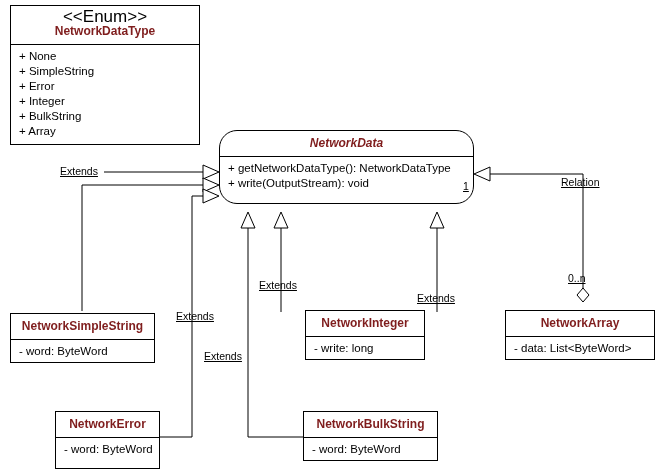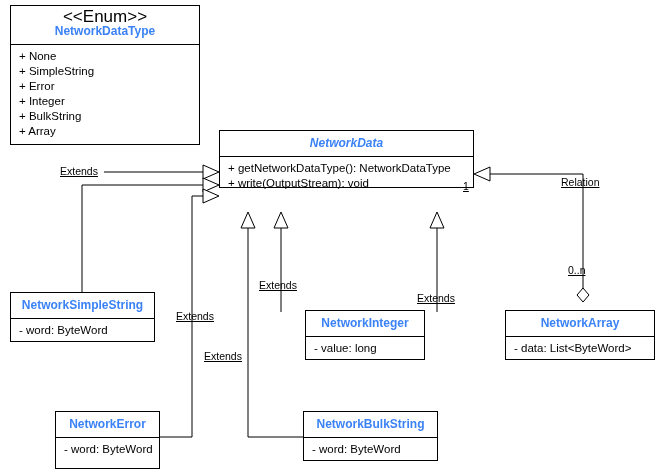--- a/index.html
+++ b/index.html
@@ -38,21 +38,21 @@
   .uml-header .stereo {
     display: block;
     font-size: 17px;
     color: #000;
     line-height: 14px;
   }
   .uml-header .name {
     display: block;
     font-size: 12px;
     font-weight: bold;
-    color: #3b82f6;
+    color: #7f1d1d;
     line-height: 15px;
   }
   .uml-header .name.italic {
     font-style: italic;
   }
   .uml-divider {
     border-top: 1px solid #000000;
     height: 0;
     font-size: 0;
     line-height: 0;
@@ -116,48 +116,48 @@
     <div class="uml-body">
       <div class="row">+ None</div>
       <div class="row">+ SimpleString</div>
       <div class="row">+ Error</div>
       <div class="row">+ Integer</div>
       <div class="row">+ BulkString</div>
       <div class="row">+ Array</div>
     </div>
   </div>
 
-  <div class="uml-box" style="left:219px; top:130px; width:255px; height:58px;">
+  <div class="uml-box" style="left:219px; top:130px; width:255px; height:74px;border-radius:18px;">
     <div class="uml-header" style="padding-top:5px;">
       <span class="name italic">NetworkData</span>
     </div>
     <div class="uml-divider"></div>
     <div class="uml-body">
       <div class="row">+ getNetworkDataType(): NetworkDataType</div>
       <div class="row">+ write(OutputStream): void</div>
     </div>
   </div>
 
-  <div class="uml-box" style="left:10px; top:292px; width:145px; height:50px;">
+  <div class="uml-box" style="left:10px; top:313px; width:145px; height:50px;">
     <div class="uml-header" style="padding-top:5px;">
       <span class="name">NetworkSimpleString</span>
     </div>
     <div class="uml-divider"></div>
     <div class="uml-body">
       <div class="row">- word: ByteWord</div>
     </div>
   </div>
 
   <div class="uml-box" style="left:305px; top:310px; width:120px; height:50px;">
     <div class="uml-header" style="padding-top:5px;">
       <span class="name">NetworkInteger</span>
     </div>
     <div class="uml-divider"></div>
     <div class="uml-body">
-      <div class="row">- value: long</div>
+      <div class="row">- write: long</div>
     </div>
   </div>
 
   <div class="uml-box" style="left:505px; top:310px; width:150px; height:50px;">
     <div class="uml-header" style="padding-top:5px;">
       <span class="name">NetworkArray</span>
     </div>
     <div class="uml-divider"></div>
     <div class="uml-body">
       <div class="row">- data: List&lt;ByteWord&gt;</div>
@@ -184,15 +184,15 @@
     </div>
   </div>
 
   <div class="edge-label" style="left:60px; top:165px;">Extends</div>
   <div class="edge-label" style="left:561px; top:176px;">Relation</div>
   <div class="edge-label" style="left:176px; top:310px;">Extends</div>
   <div class="edge-label" style="left:259px; top:279px;">Extends</div>
   <div class="edge-label" style="left:417px; top:292px;">Extends</div>
   <div class="edge-label" style="left:204px; top:350px;">Extends</div>
   <div class="edge-label" style="left:463px; top:180px;">1</div>
-  <div class="edge-label" style="left:568px; top:264px;">0..n</div>
+  <div class="edge-label" style="left:568px; top:272px;">0..n</div>
 
 </div>
 
 </body></html>

